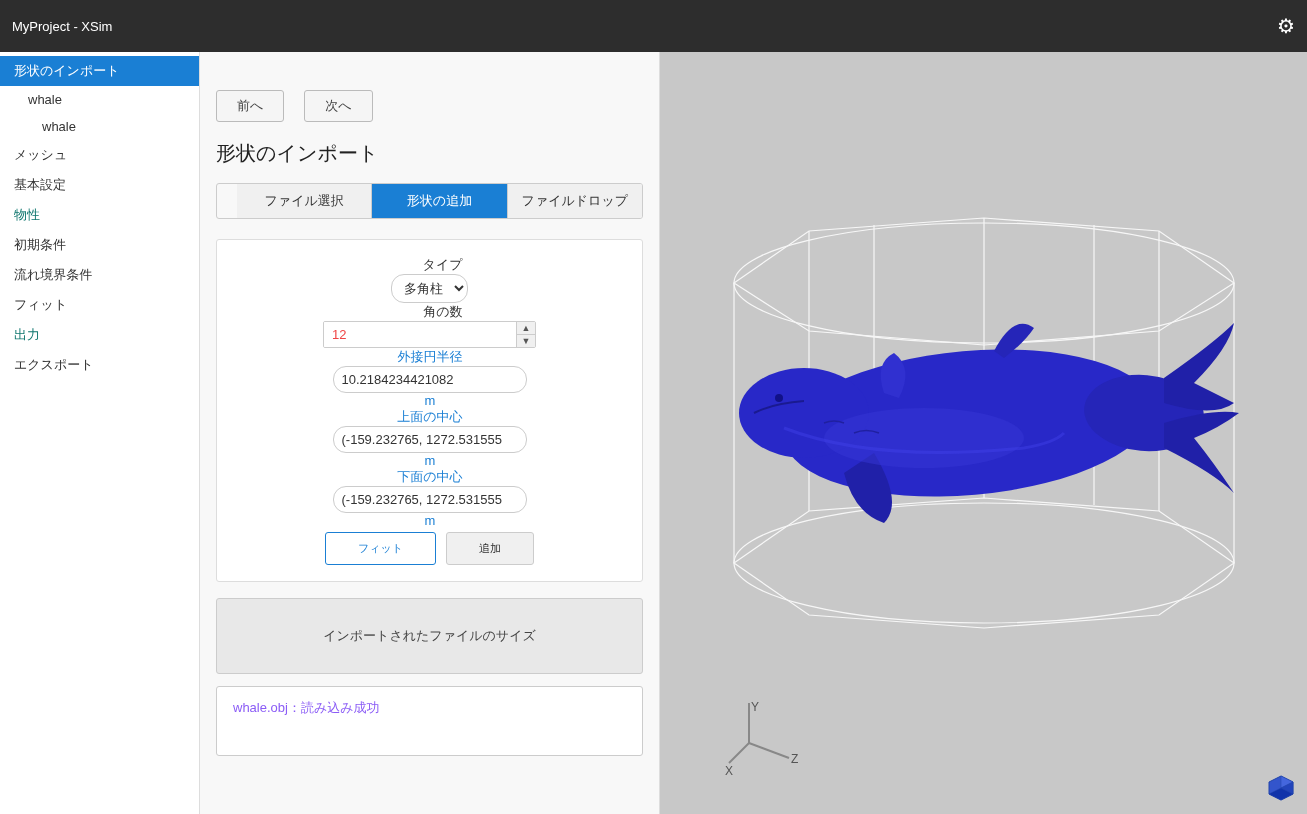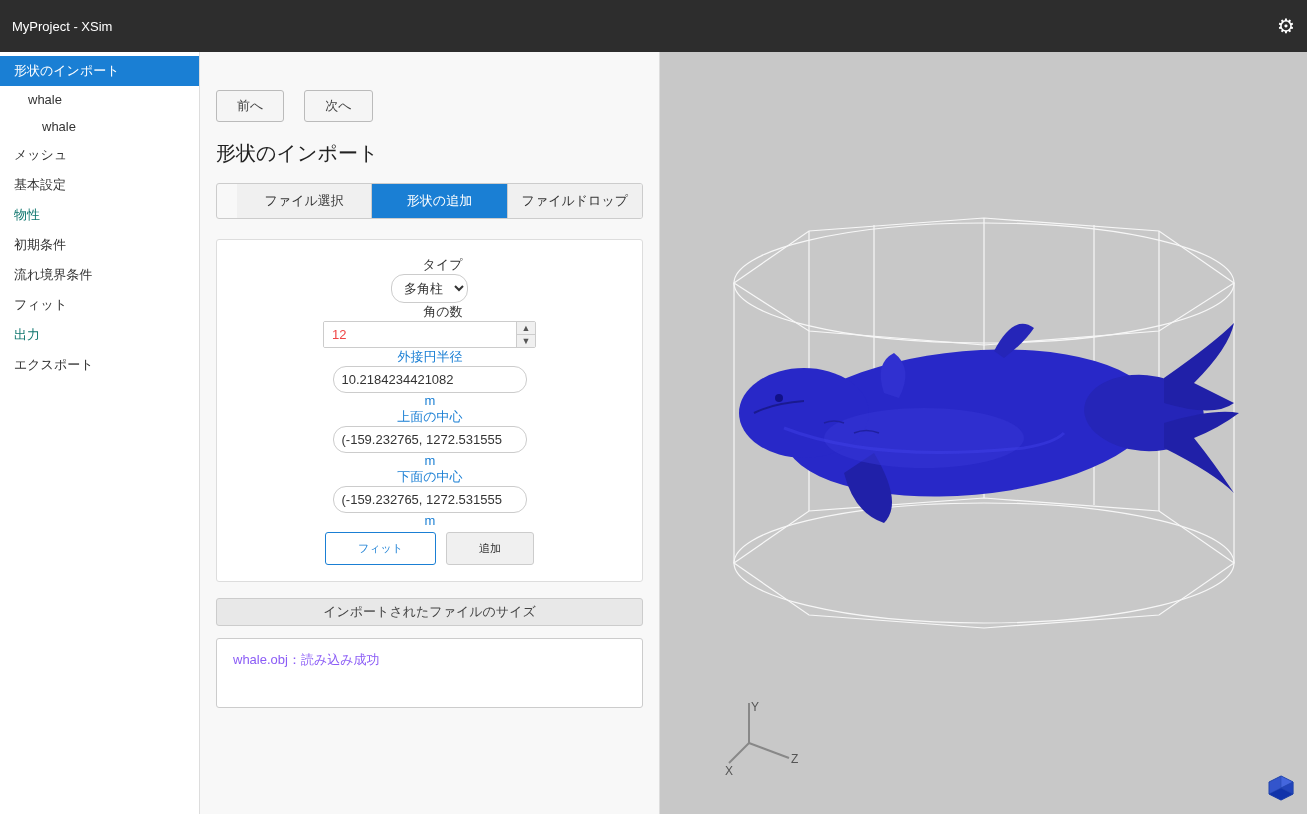--- a/index.html
+++ b/index.html
@@ -212,21 +212,21 @@
       background: #f0f0f0;
       color: #333;
       border-color: #ccc;
     }
 
     
     .import-section {
       background: #e8e8e8;
       border: 1px solid #ccc;
       border-radius: 3px;
-      padding: 4px 16px;
+      padding: 28px 16px;
       margin-bottom: 12px;
       text-align: center;
       font-size: 13px;
       color: #444;
     }
 
     
     .log-section {
       background: #fff;
       border: 1px solid #ccc;

